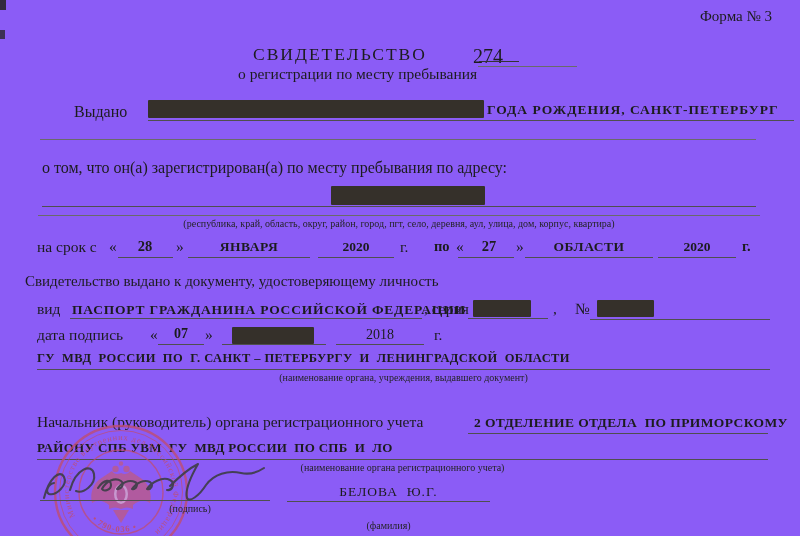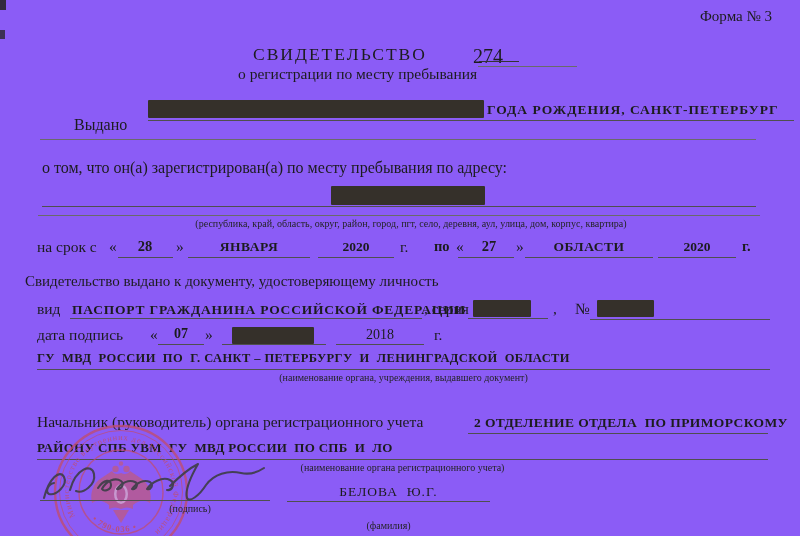--- a/index.html
+++ b/index.html
@@ -30,33 +30,33 @@
   <div class="edge-mark" style="left:0;top:30px;width:5px;height:9px;opacity:.75;"></div>
 
   <div class="abs t" style="right:28px;top:8px;font-size:15px;">Форма № 3</div>
 
   <div class="abs" style="left:253px;top:44px;font-size:17.5px;letter-spacing:2px;">СВИДЕТЕЛЬСТВО</div>
   <div class="abs" style="left:473px;top:45px;font-size:20px;">274</div>
   <div class="rule" style="left:479px;top:61px;width:40px;border-bottom-color:#333;"></div>
   <div class="rule thin" style="left:478px;top:66px;width:99px;"></div>
   <div class="abs t" style="left:238px;top:65px;">о регистрации по месту пребывания</div>
 
-  <div class="abs" style="left:74px;top:116px;font-size:16px;">Выдано</div>
+  <div class="abs" style="left:74px;top:103px;font-size:16px;">Выдано</div>
   <div class="bar" style="left:148px;top:100px;width:336px;height:18px;"></div>
   <div class="abs b" style="left:487px;top:102px;font-size:13.5px;letter-spacing:1px;">ГОДА РОЖДЕНИЯ, САНКТ-ПЕТЕРБУРГ</div>
   <div class="rule" style="left:148px;top:120px;width:646px;"></div>
 
   <div class="rule thin" style="left:40px;top:139px;width:716px;"></div>
 
   <div class="abs t" style="left:42px;top:159px;font-size:16px;">о том, что он(а) зарегистрирован(а) по месту пребывания по адресу:</div>
   <div class="bar" style="left:331px;top:186px;width:154px;height:19px;"></div>
   <div class="rule" style="left:42px;top:206px;width:714px;"></div>
 
   <div class="rule thin" style="left:38px;top:215px;width:722px;"></div>
-  <div class="abs cap" style="left:50px;top:218px;width:722px;text-align:center;">(республика, край, область, округ, район, город, пгт, село, деревня, аул, улица, дом, корпус, квартира)</div>
+  <div class="abs cap" style="left:38px;top:218px;width:722px;text-align:center;">(республика, край, область, округ, район, город, пгт, село, деревня, аул, улица, дом, корпус, квартира)</div>
 
   <div class="abs t" style="left:37px;top:238px;">на срок с</div>
   <div class="abs t" style="left:109px;top:238px;">«</div>
   <div class="abs b ctr" style="left:120px;top:238px;width:50px;font-size:14.5px;">28</div>
   <div class="abs t" style="left:176px;top:238px;">»</div>
   <div class="abs b ctr" style="left:190px;top:239px;width:118px;font-size:13.5px;letter-spacing:.5px;">ЯНВАРЯ</div>
   <div class="abs b ctr" style="left:320px;top:239px;width:72px;font-size:13.5px;">2020</div>
   <div class="abs t" style="left:400px;top:238px;">г.</div>
   <div class="abs t b" style="left:434px;top:238px;font-size:14.5px;">по</div>
   <div class="abs t" style="left:456px;top:238px;">«</div>

